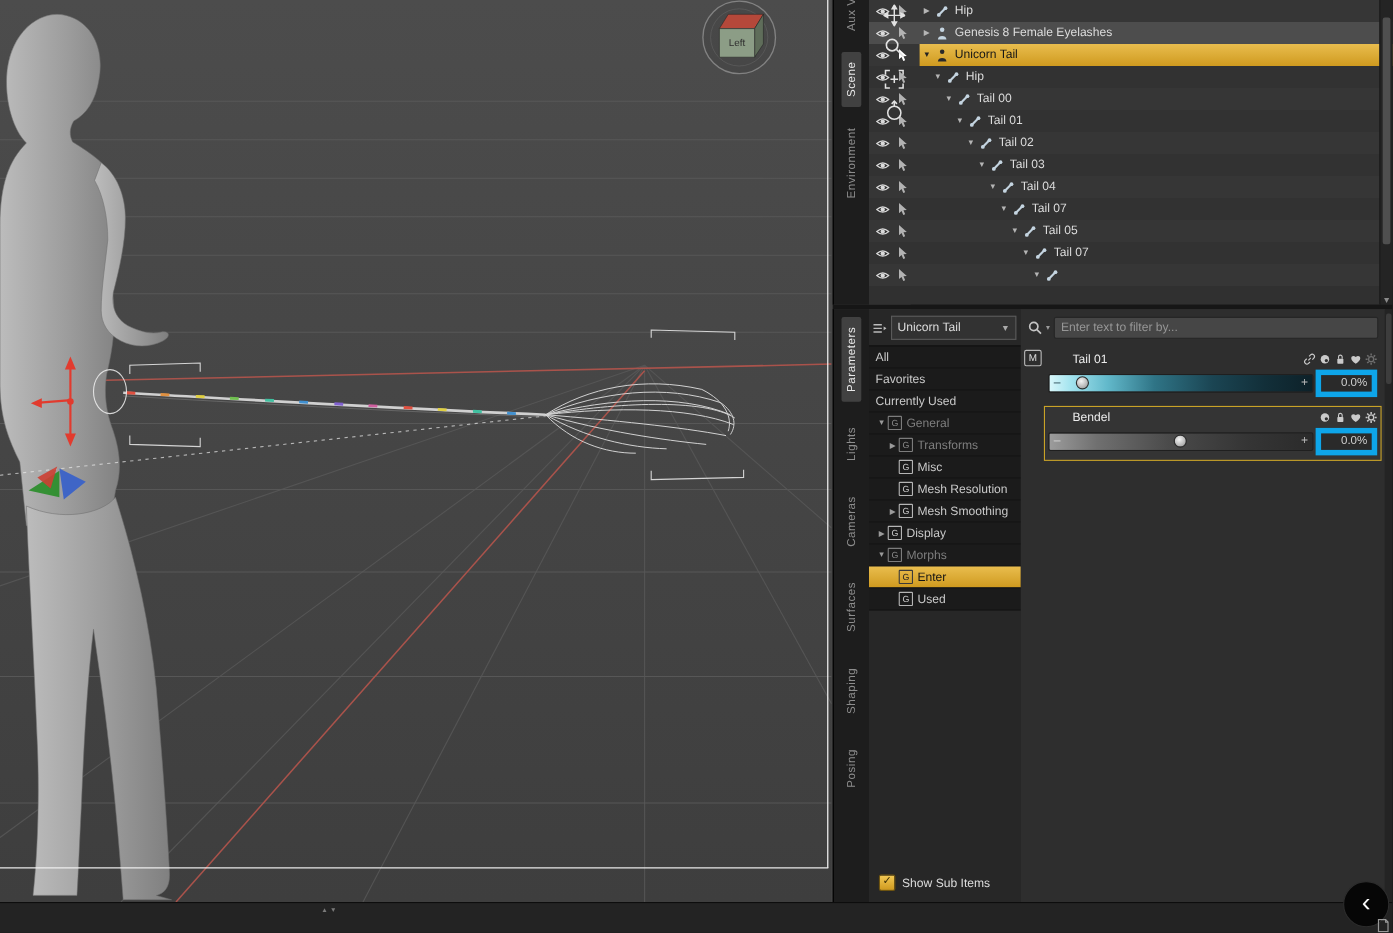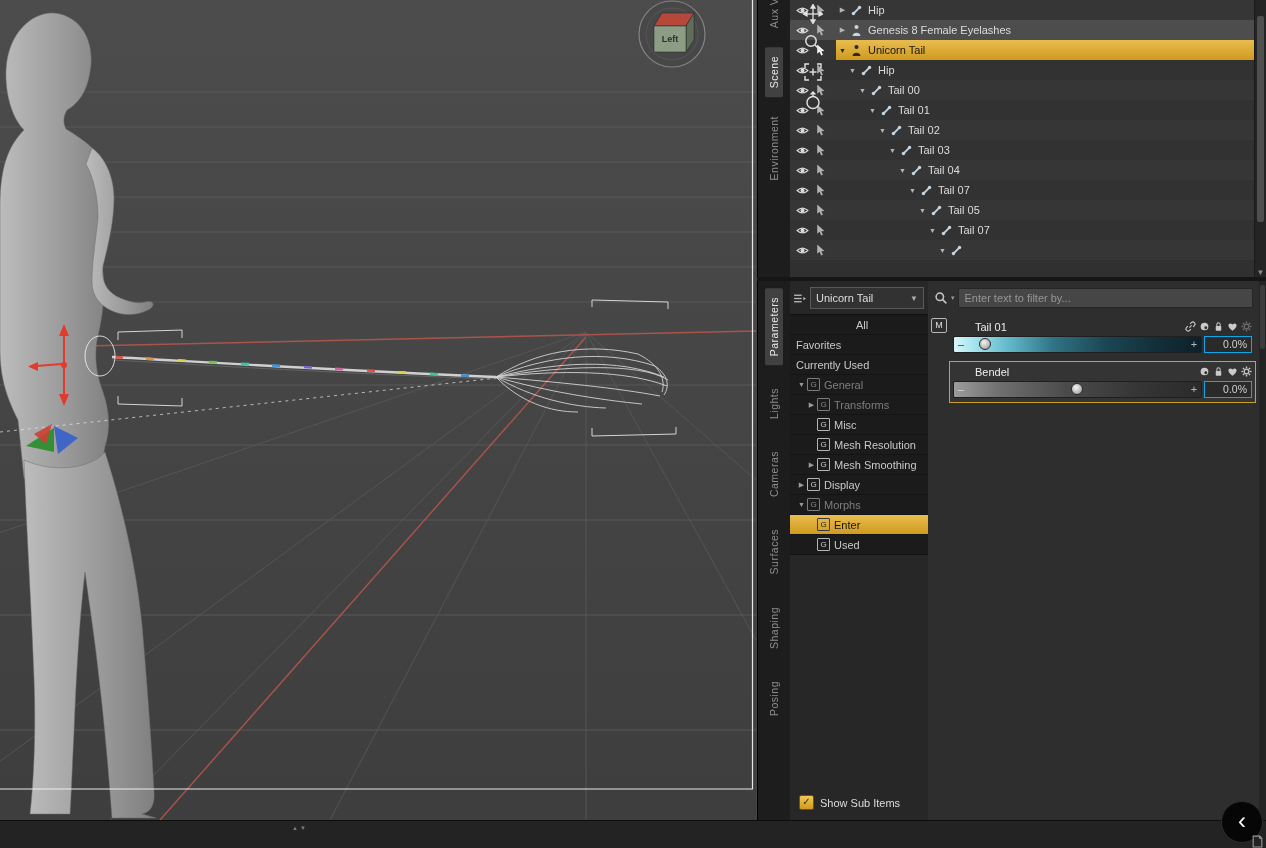--- a/index.html
+++ b/index.html
@@ -1,20 +1,20 @@
 <!DOCTYPE html>
 <html><head>
 <meta charset="utf-8">
 <style>
   html,body{margin:0;padding:0;background:#141414;}
   .app{position:relative;width:1266px;height:848px;overflow:hidden;background:#262626;
        font-family:"Liberation Sans",sans-serif;font-size:11px;color:#ddd;-webkit-user-select:none;}
 
   
-  .viewport{position:absolute;left:0;top:0;width:828px;height:820px;background:#454545;overflow:hidden;font-weight:bold;}
+  .viewport{position:absolute;left:0;top:0;width:828px;height:820px;background:#454545;overflow:hidden;}
   .viewport svg.scene{position:absolute;left:0;top:0;}
   .viewcube{position:absolute;left:628px;top:0;width:86px;height:72px;}
   .vpnav{position:absolute;right:5px;top:4px;display:flex;flex-direction:column;gap:9px;z-index:3;}
   .vbtn{width:20px;height:20px;color:#e2e2e2;cursor:pointer;}
   .vbtn svg{width:100%;height:100%;}
 
   
   .tabcol{position:absolute;left:757px;width:33px;background:#1d1d1d;display:flex;flex-direction:column;
           align-items:center;border-left:1px solid #000;box-sizing:border-box;}
   .tabcol.top{top:0;height:277px;}
@@ -96,21 +96,21 @@
   .fill-cyan{background:linear-gradient(90deg,#d9f7fb 0%,#a4e4ef 8%,#62b9cb 22%,#2f7486 40%,#1b4553 62%,#122f39 82%,#0d2129 100%);}
   .fill-grey{background:linear-gradient(90deg,#9c9c9c 0%,#707070 18%,#4b4b4b 45%,#353535 75%,#2b2b2b 100%);}
   .tsign{position:absolute;top:0;line-height:14px;font-size:11px;width:12px;text-align:center;cursor:pointer;}
   .tsign.left{left:1px;}
   .tsign.right{right:1px;color:#b8b8b8;}
   .fill-cyan .tsign.left{color:#1c3a44;}
   .fill-grey .tsign.left{color:#d8d8d8;}
   .handle{position:absolute;top:1px;width:12px;height:12px;border-radius:50%;box-sizing:border-box;
           background:radial-gradient(circle at 40% 35%,#f4f4f4,#b8b8b8 60%,#8d8d8d);border:1px solid #2c2c2c;cursor:pointer;}
   .pr-val{width:42px;flex:none;text-align:right;color:#cfcfcf;font-size:10.5px;background:#2a2a2a;
-          border:1px solid #0ea5e9;height:15px;line-height:15px;padding-right:4px;margin-left:2px;box-sizing:content-box;}
+          border:5px solid #0ea5e9;height:15px;line-height:15px;padding-right:4px;margin-left:2px;box-sizing:content-box;}
   .pr-scroll{position:absolute;left:1259px;top:281px;width:7px;height:539px;background:#242424;cursor:pointer;}
   .pr-thumb{position:absolute;left:1px;right:1px;top:4px;height:64px;background:#3d3d3d;border-radius:2px;}
 
   
   .bottombar{position:absolute;left:0;top:820px;width:1266px;height:28px;background:#232323;border-top:1px solid #0d0d0d;box-sizing:border-box;}
   .splitter{position:absolute;left:292px;top:4px;color:#7a7a7a;font-size:6px;letter-spacing:2px;cursor:pointer;}
   .notif{position:absolute;right:3px;bottom:5px;width:42px;height:42px;border-radius:50%;background:#060606;
          border:1px solid #2c2c2c;display:flex;align-items:center;justify-content:center;color:#fafafa;
          font-size:24px;line-height:1;z-index:6;cursor:pointer;box-sizing:border-box;padding-bottom:3px;}
   .corner-ic{position:absolute;right:2px;bottom:0;width:13px;height:13px;color:#9a9a9a;z-index:7;}
@@ -687,21 +687,21 @@
             <line x1="1" y1="9" x2="8" y2="9"></line>
           <path d="M9.5,4.5 L12,6 L9.5,7.5 Z" fill="currentColor" stroke="none"></path>
         </svg>
       </span>
       <div class="pselector">
         <span class="cv">Unicorn Tail</span>
         <span class="caret">▼</span>
       </div>
     </div>
     <div class="plist" id="param-filter-list">
-        <div class="pl-row" style="padding-left: 6px; justify-content: center;">
+        <div class="pl-row" style="padding-left: 6px;">
           <span>All</span>
         </div>
         <div class="pl-row" style="padding-left: 6px;">
           <span>Favorites</span>
         </div>
         <div class="pl-row" style="padding-left: 6px;">
           <span>Currently Used</span>
         </div>
         <div class="pl-row muted" style="padding-left: 6px;">
           <span class="exp2">▼</span>

